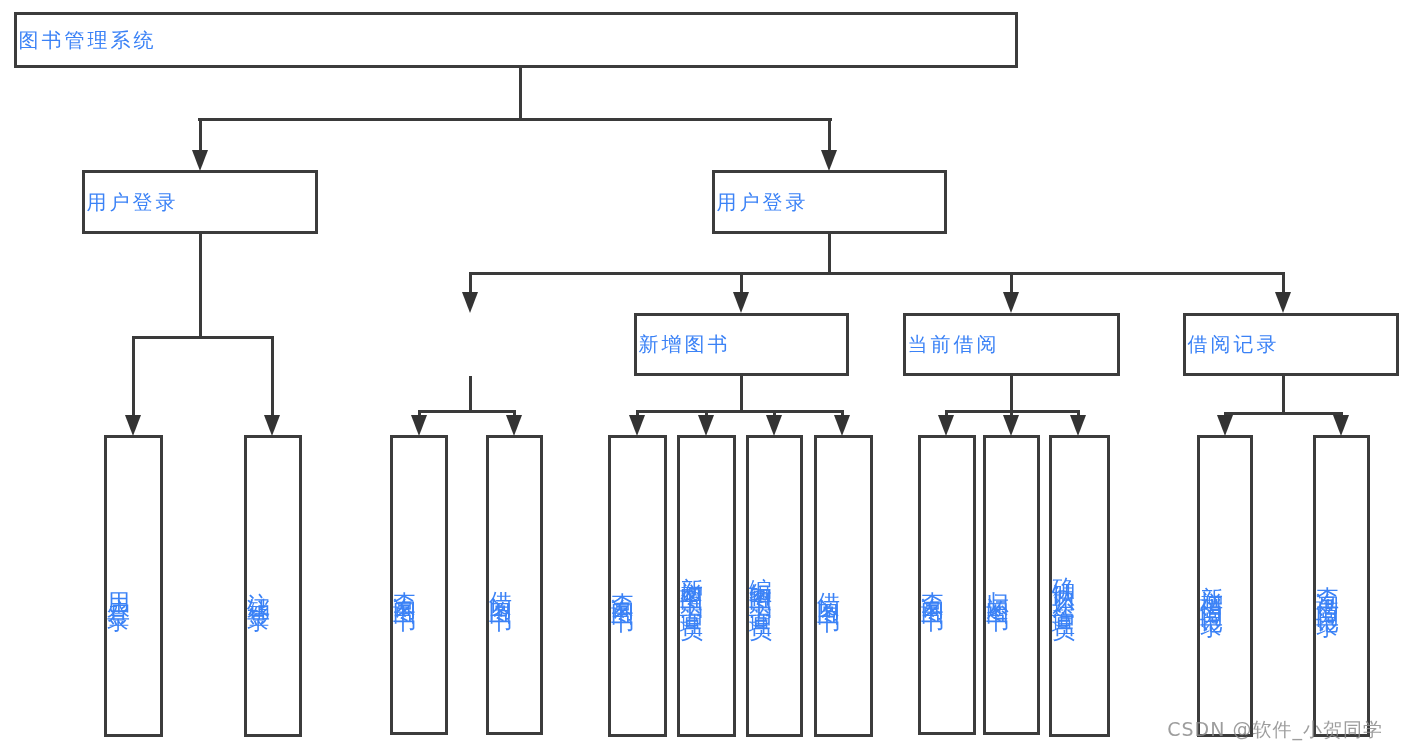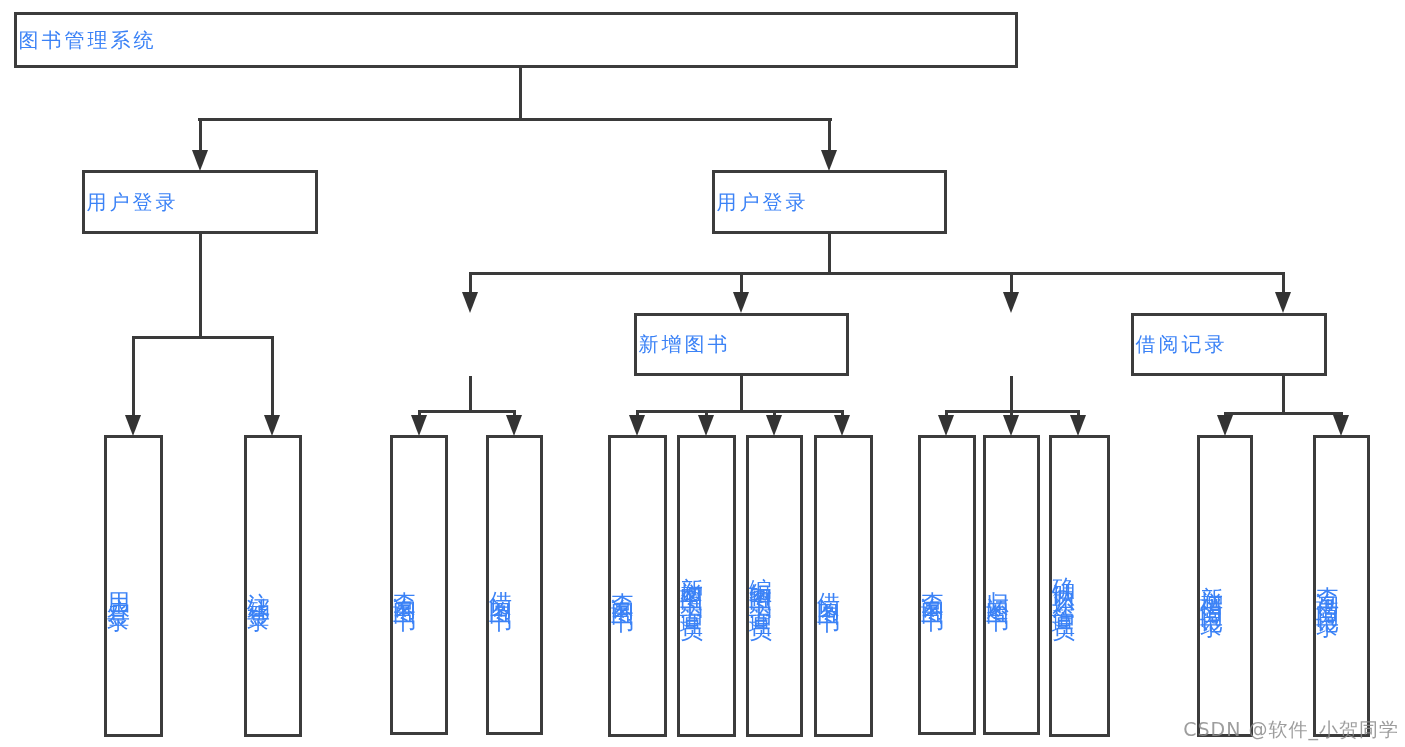--- a/index.html
+++ b/index.html
@@ -21,21 +21,21 @@
     letter-spacing:6px;line-height:1;display:block;
   }
   .vl{position:absolute;width:3px;background:#3a3a3a;}
   .hl{position:absolute;height:3px;background:#3a3a3a;}
   .ar{
     position:absolute;width:0;height:0;
     border-left:8px solid transparent;border-right:8px solid transparent;
     border-top:21px solid #333333;
   }
   .watermark{
-    position:absolute;right:6px;bottom:4px;z-index:5;
+    position:absolute;right:22px;bottom:4px;z-index:5;
     font-size:19px;color:rgba(140,140,140,0.85);letter-spacing:1px;white-space:nowrap;
   }
 </style>
 </head>
 <body>
 
 <div class="canvas">
 
   <div class="node h" style="left:14px;top:12px;width:1004px;height:56px">
     <span class="lbl">图书管理系统</span>
@@ -44,21 +44,24 @@
   <div class="node h" style="left:82px;top:170px;width:236px;height:64px">
     <span class="lbl">用户登录</span>
   </div>
   <div class="node h" style="left:712px;top:170px;width:235px;height:64px">
     <span class="lbl">用户登录</span>
   </div>
 
   <div class="node h" style="left:634px;top:313px;width:215px;height:63px">
     <span class="lbl">新增图书</span>
   </div>
-  <div class="node h" style="left:1131px;top:313px;width:196px;height:63px">
+  <div class="node h" style="left:903px;top:313px;width:217px;height:63px">
+    <span class="lbl">当前借阅</span>
+  </div>
+  <div class="node h" style="left:1183px;top:313px;width:216px;height:63px">
     <span class="lbl">借阅记录</span>
   </div>
 
   <div class="node v" style="left:104px;top:435px;width:59px;height:302px">
     <span class="vtext">用户登录</span>
   </div>
   <div class="node v" style="left:244px;top:435px;width:58px;height:302px">
     <span class="vtext">注销登录</span>
   </div>
 

